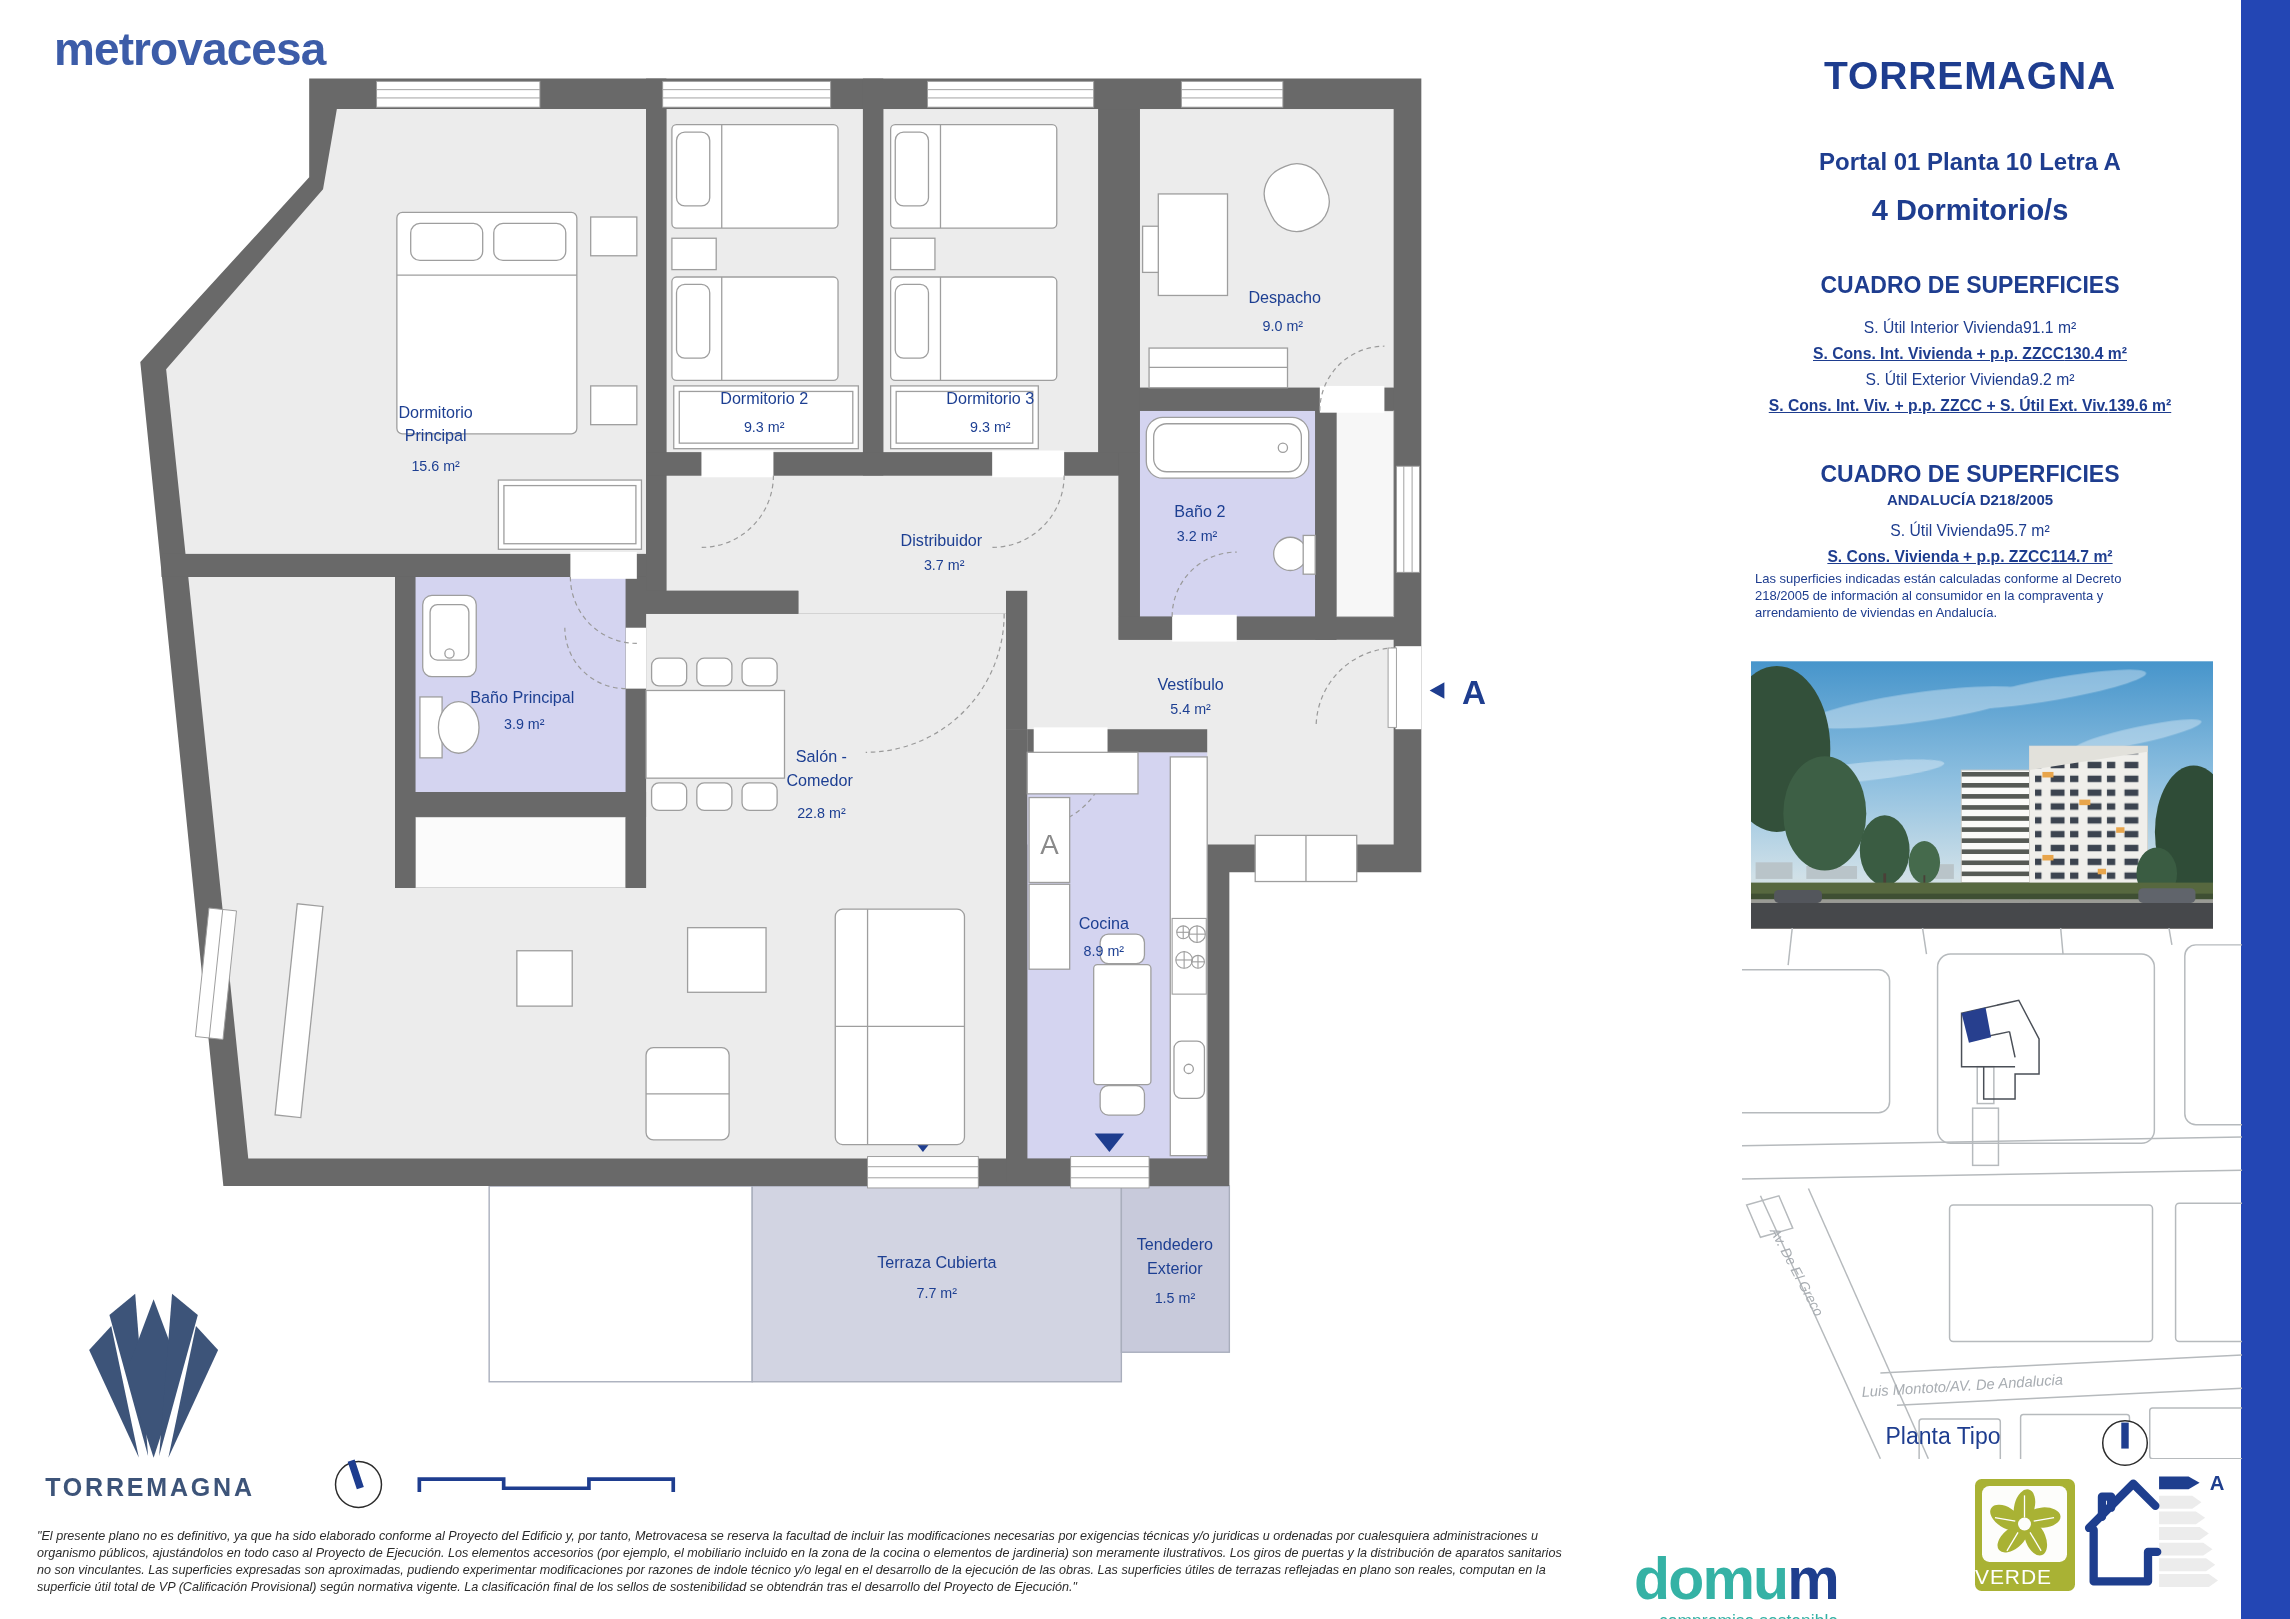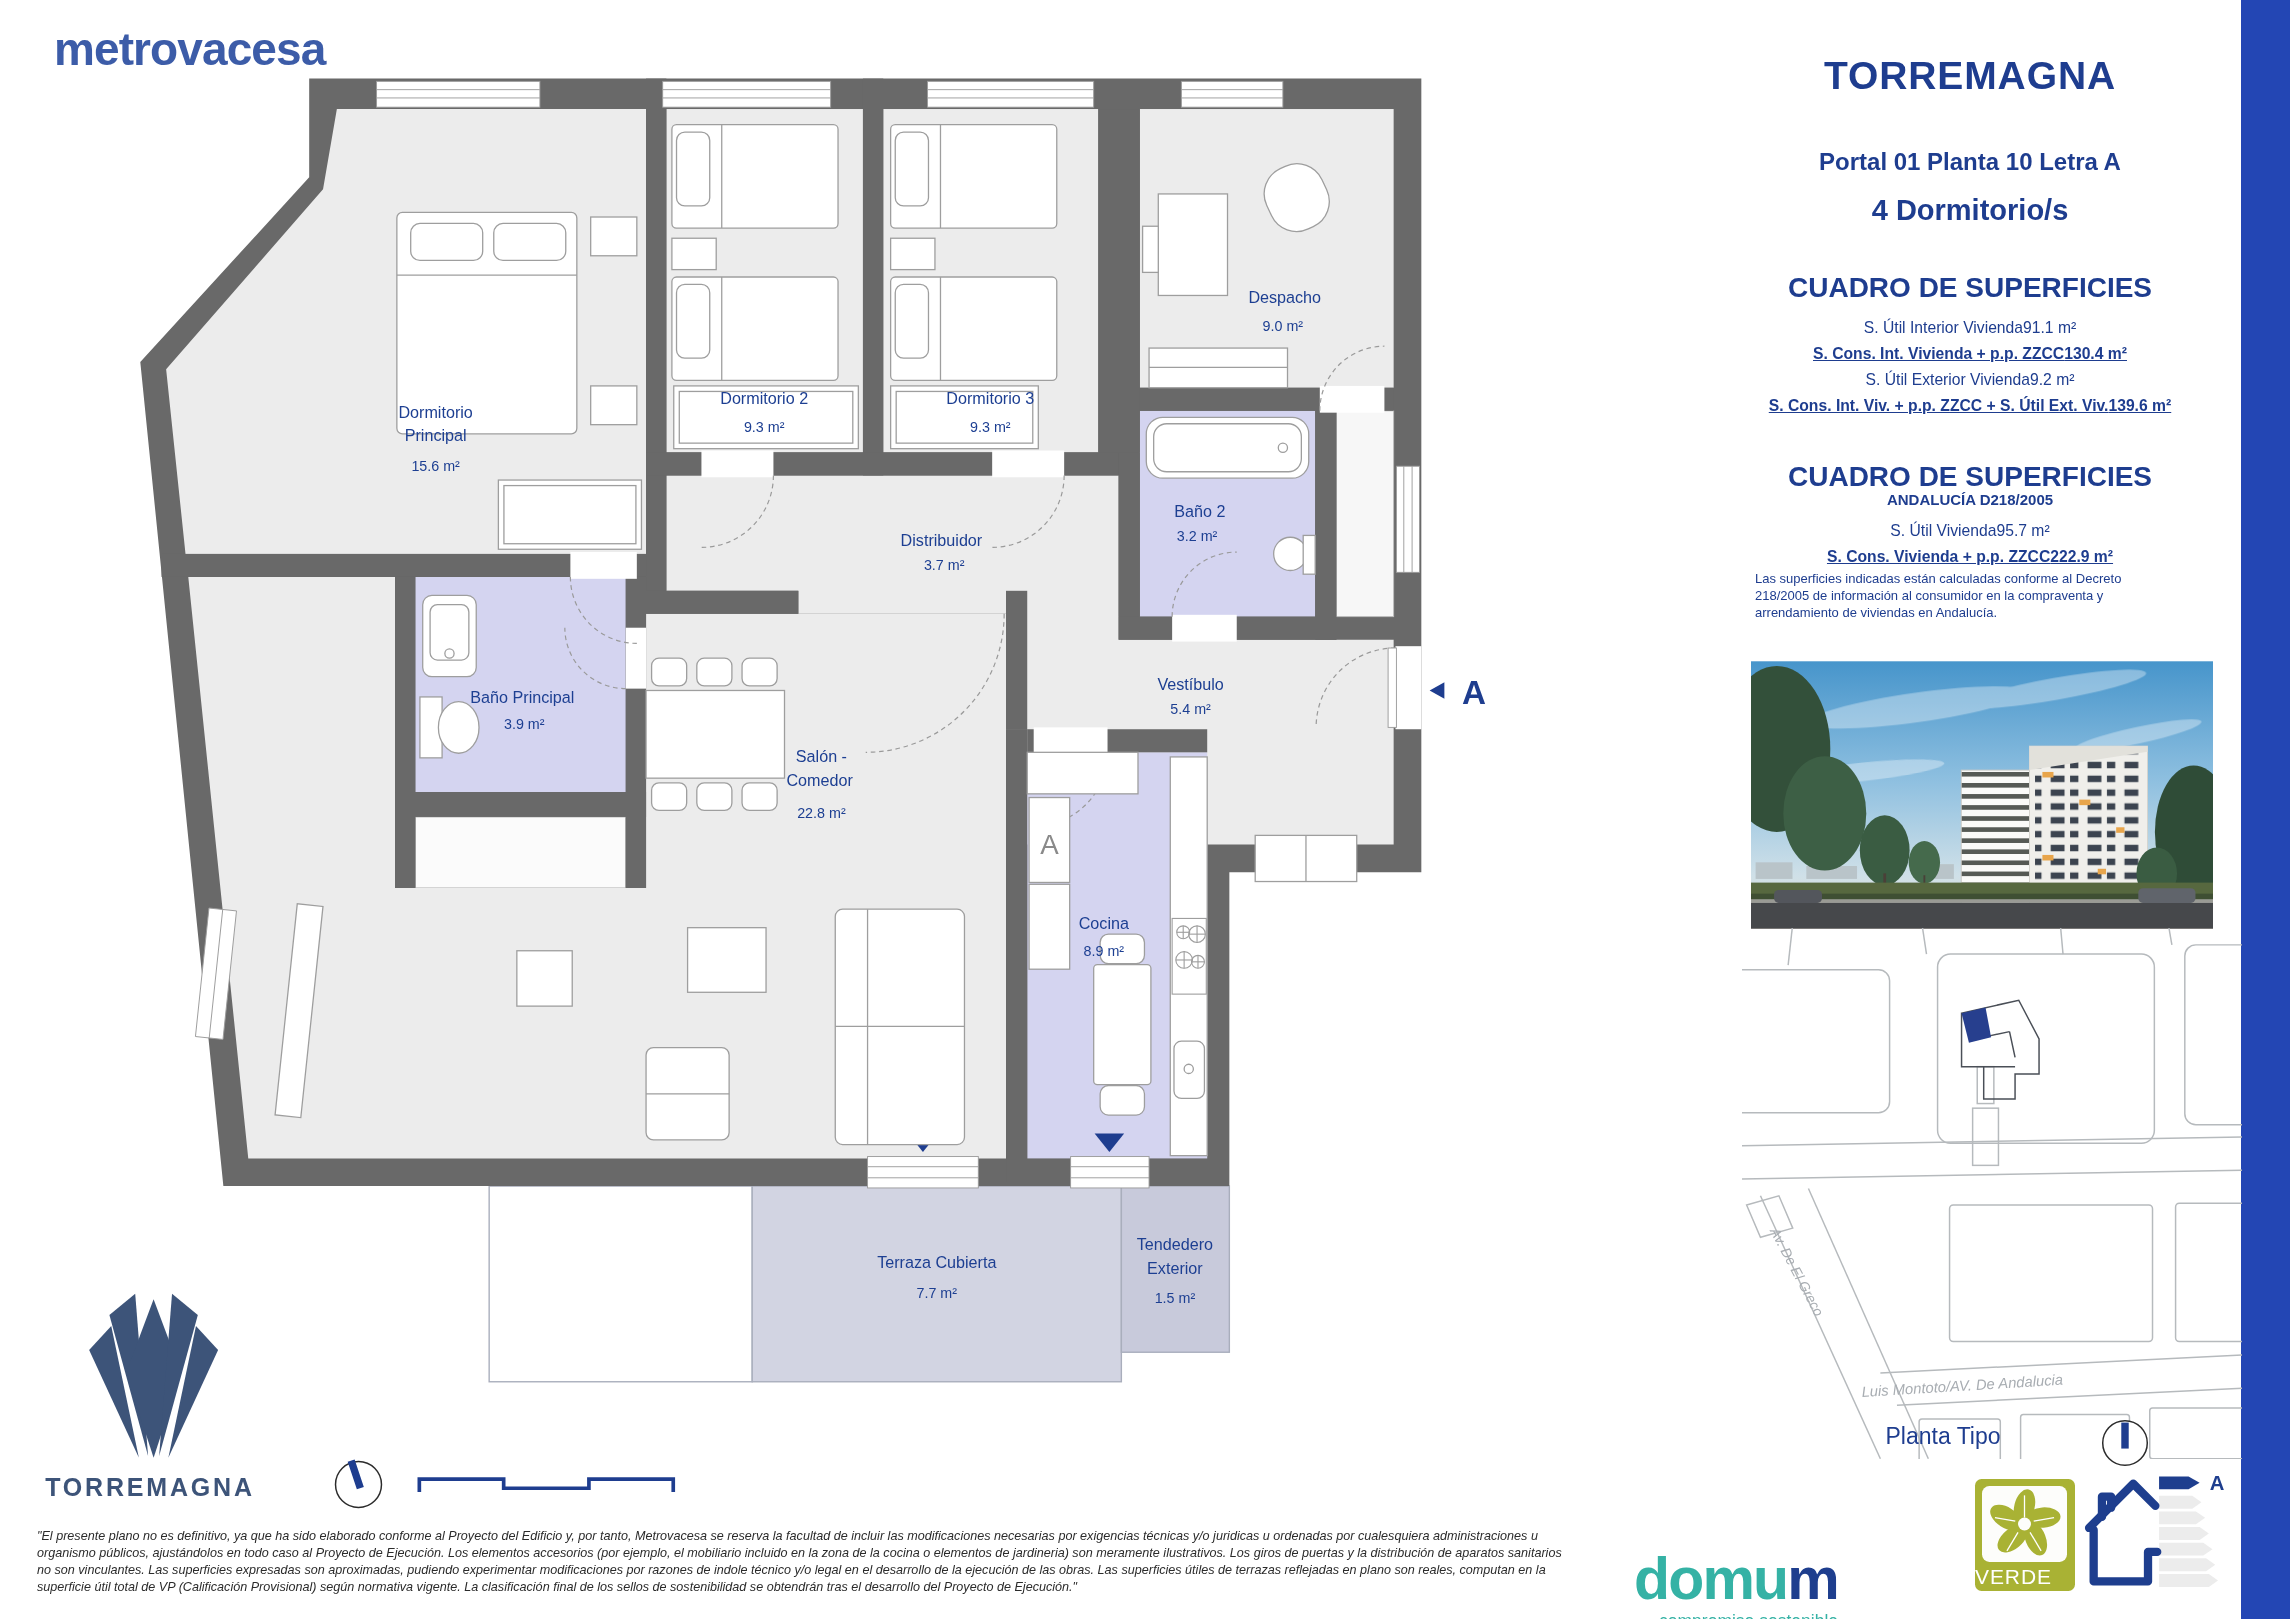--- a/index.html
+++ b/index.html
@@ -8,21 +8,21 @@
   .abs{position:absolute;}
   
   .mv-logo{left:54px;top:22px;font-size:46px;font-weight:bold;letter-spacing:-0.9px;color:#3c5ca8;}
   
   .stripe{right:0;top:0;width:50px;height:1620px;background:#2346b4;}
   
   .sb{left:1754px;width:432px;text-align:center;}
   .sb-title{top:54px;font-size:39px;font-weight:bold;letter-spacing:0.9px;}
   .sb-sub{top:148px;font-size:24px;font-weight:bold;}
   .sb-bed{top:194px;font-size:29px;font-weight:bold;}
-  .sb-h{font-size:28px;font-weight:bold;}
+  .sb-h{font-size:23px;font-weight:bold;}
   .sb-h1{top:272px;}
   .sb-h2{top:461px;}
   .sb-h2sub{top:491px;font-size:15px;font-weight:bold;}
   .tbl{left:1755px;width:430px;}
   .tbl1{top:315px;}
   .tbl2{top:518px;}
   .trow{display:flex;justify-content:center;font-size:15.7px;line-height:26px;text-align:left;}
   .trow.b{font-weight:bold;text-decoration:underline;}
   .note{left:1755px;top:570px;width:417px;font-size:13px;line-height:17px;text-align:left;}
   
@@ -313,21 +313,21 @@
 
   <div class="abs sb sb-h sb-h2">CUADRO DE SUPERFICIES</div>
   <div class="abs sb sb-h2sub">ANDALUCÍA D218/2005</div>
   <div class="abs tbl tbl2">
     <div class="trow">
         <span>S. Útil Vivienda</span>
         <span>95.7 m²</span>
       </div>
     <div class="trow b">
         <span>S. Cons. Vivienda + p.p. ZZCC</span>
-        <span>222.9 m²</span>
+        <span>114.7 m²</span>
       </div>
   </div>
   <div class="abs note">Las superficies indicadas están calculadas conforme al Decreto 218/2005 de información al consumidor en la compraventa y arrendamiento de viviendas en Andalucía.</div>
 
   <svg class="abs photo" viewBox="0 0 501 290">
     <defs>
       <linearGradient id="sky" x1="0" y1="0" x2="0" y2="1">
         <stop offset="0" stop-color="#4795cb"></stop>
           <stop offset="0.45" stop-color="#8fc0e0"></stop>
         <stop offset="0.8" stop-color="#cfe0e8"></stop>

